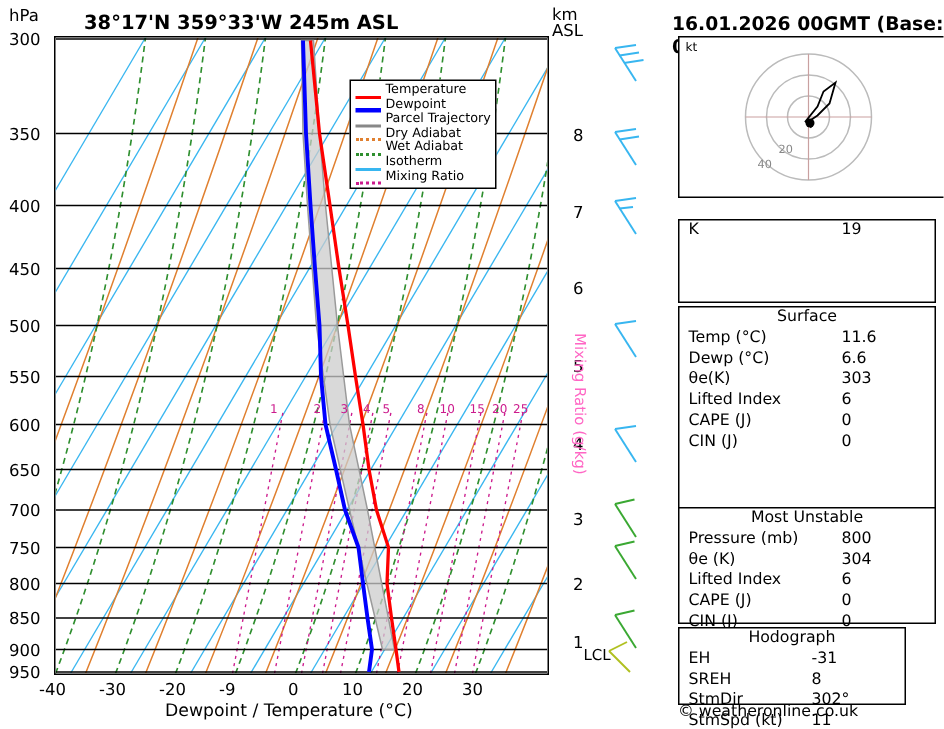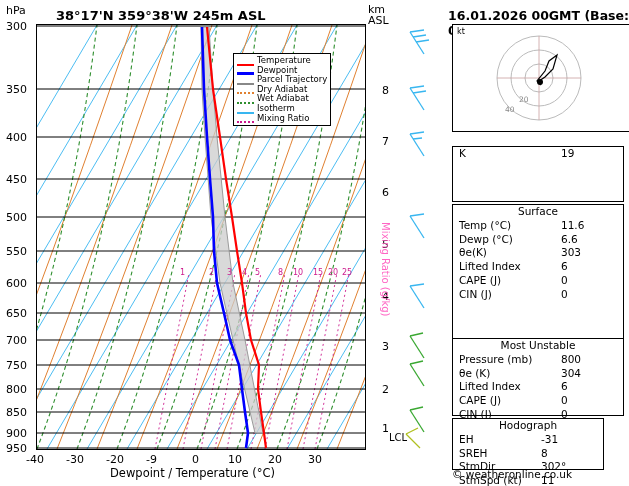--- a/index.html
+++ b/index.html
@@ -47,21 +47,21 @@
   .prow .v{white-space:nowrap;text-align:left;width:56px;}
   .phead{text-align:center;height:13.8px;line-height:13.8px;}
   .copy{left:452px;top:468px;font-size:10.5px;}
 </style>
 </head>
 <body>
 
 <div id="root">
 
   <div class="abs hpa-label">hPa</div>
-  <div class="abs main-title">38°17'N 359°38'W 245m ASL</div>
+  <div class="abs main-title">38°17'N 359°33'W 245m ASL</div>
   <div class="abs km-label">
     <div>km</div>
     <div>ASL</div>
   </div>
   <div class="abs date-title">16.01.2026 00GMT (Base: 00)</div>
 
   <div class="abs" id="plot">
     <svg id="plotsvg" width="328" height="424" viewBox="0 0 328 424">
 
       <g stroke="#38b6f0" stroke-width="0.9" fill="none">

